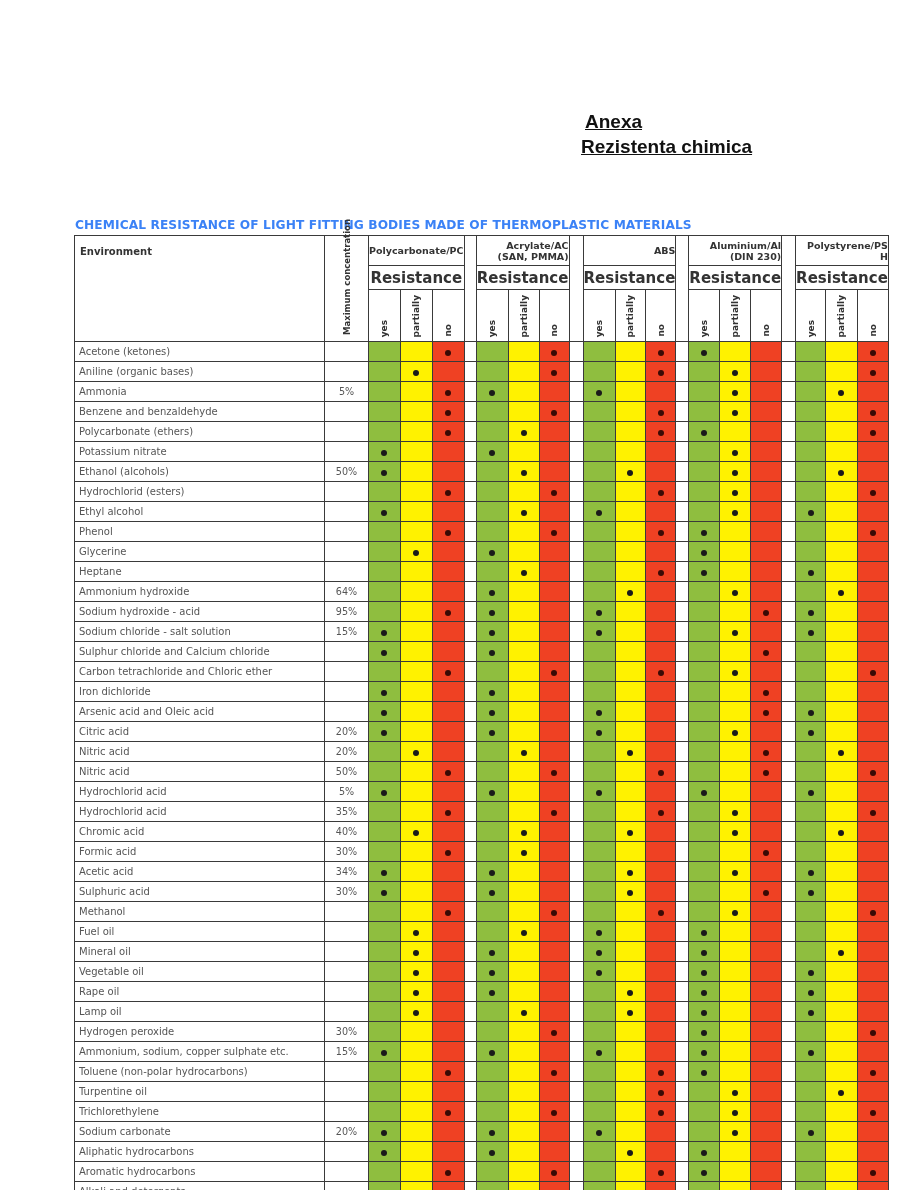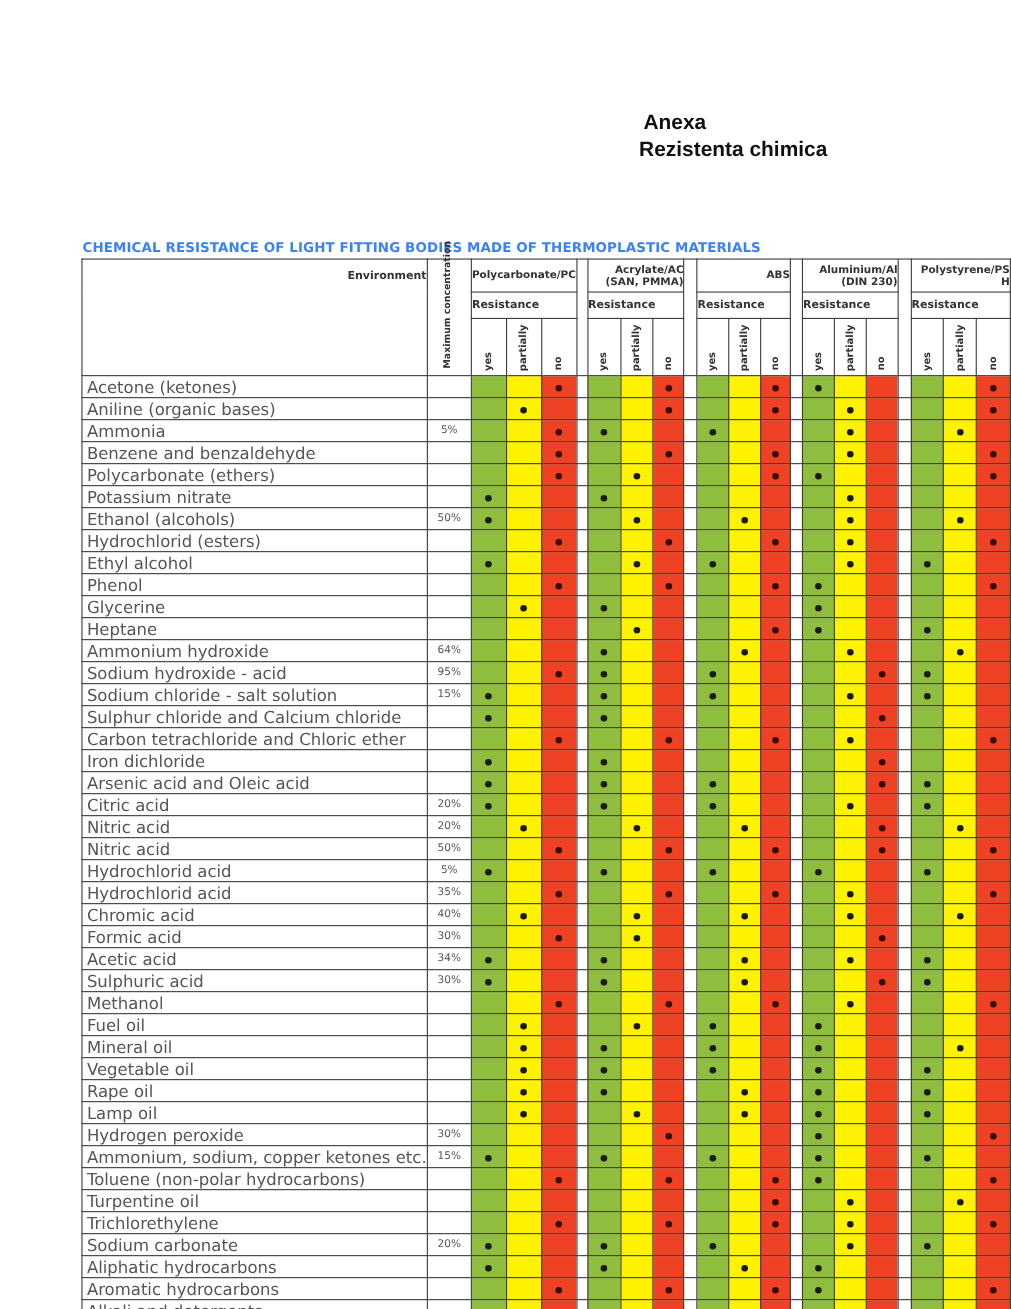--- a/index.html
+++ b/index.html
@@ -1,31 +1,31 @@
 <!DOCTYPE html>
 <html><head>
 <meta charset="utf-8">
 <style>
   html, body { margin: 0; padding: 0; background: #ffffff; }
   body { width: 919px; height: 1190px; position: relative; overflow: hidden; font-family: "DejaVu Sans", sans-serif; color: #111; }
-  .heading { position: absolute; left: 581px; top: 99px; font-family: "Liberation Sans", sans-serif; font-weight: bold; font-size: 19px; line-height: 25px; color: #111; }
+  .heading { position: absolute; left: 581px; top: 109px; font-family: "Liberation Sans", sans-serif; font-weight: bold; font-size: 19px; line-height: 25px; color: #111; text-decoration: underline; }
   .heading .l1 { padding-left: 4px; }
   .table-title { position: absolute; left: 75px; top: 218px; font-family: "DejaVu Sans", sans-serif; font-weight: bold; font-size: 12.2px; letter-spacing: 0.1px; color: #3b82f6; white-space: nowrap; }
   table.chem { position: absolute; left: 74px; top: 235px; border-collapse: collapse; table-layout: fixed; font-family: "DejaVu Sans", sans-serif; }
   table.chem td, table.chem th { border: 1px solid #3a3a3a; padding: 0; }
   th { font-weight: bold; color: #333; }
-  .h-env { text-align: right; vertical-align: top; font-size: 10px; padding: 10px 0 0 5px !important; }
+  .h-env { text-align: left; vertical-align: top; font-size: 10px; padding: 10px 0 0 5px !important; }
   .h-mat { font-size: 9.5px; line-height: 11px; text-align: right; height: 29px; }
-  .h-res { font-size: 10px; text-align: left; height: 23px; }
+  .h-res { font-size: 15px; text-align: center; height: 23px; }
   .h-sub { height: 51px; position: relative; }
   .vert { writing-mode: vertical-rl; transform: rotate(180deg); font-size: 9px; font-weight: bold; color: #333; display: inline-block; white-space: nowrap; }
   .h-sub .vert { position: absolute; bottom: 4px; left: 50%; transform: translateX(-50%) rotate(180deg); }
   .h-conc { position: relative; }
   .h-conc .vert { position: absolute; bottom: 6px; left: 50%; transform: translateX(-50%) rotate(180deg); line-height: 9px; font-size: 8.5px; }
-  td.env { font-size: 15px; color: #555; padding-left: 4px !important; white-space: nowrap; height: 16.3px; line-height: 16px; margin-left: 40px; }
+  td.env { font-size: 10px; color: #555; padding-left: 4px !important; white-space: nowrap; height: 16.3px; line-height: 16px; margin-left: 40px; }
   td.conc { font-size: 9.6px; color: #555; text-align: center; }
   td.gap { background: #ffffff; }
   td.c-yes { background: #8fbe3f; }
   td.c-par { background: #fff200; }
   td.c-no { background: #ef4123; }
   td.cell { text-align: center; vertical-align: middle; }
   .dot { display: inline-block; width: 6px; height: 6px; border-radius: 50%; background: #1a1a1a; vertical-align: middle; }
   td.c-no .dot { background: #3a0a05; }
 </style>
 </head>
@@ -933,21 +933,21 @@
         <td class="gap"></td>
         <td class="cell c-yes"><span class="dot"></span></td>
         <td class="cell c-par"></td>
         <td class="cell c-no"></td>
         <td class="gap"></td>
         <td class="cell c-yes"></td>
         <td class="cell c-par"></td>
         <td class="cell c-no"><span class="dot"></span></td>
       </tr>
       <tr>
-        <td class="env">Ammonium, sodium, copper ketones etc.</td>
+        <td class="env">Ammonium, sodium, copper sulphate etc.</td>
         <td class="conc">15%</td>
         <td class="cell c-yes"><span class="dot"></span></td>
         <td class="cell c-par"></td>
         <td class="cell c-no"></td>
         <td class="gap"></td>
         <td class="cell c-yes"><span class="dot"></span></td>
         <td class="cell c-par"></td>
         <td class="cell c-no"></td>
         <td class="gap"></td>
         <td class="cell c-yes"><span class="dot"></span></td>

